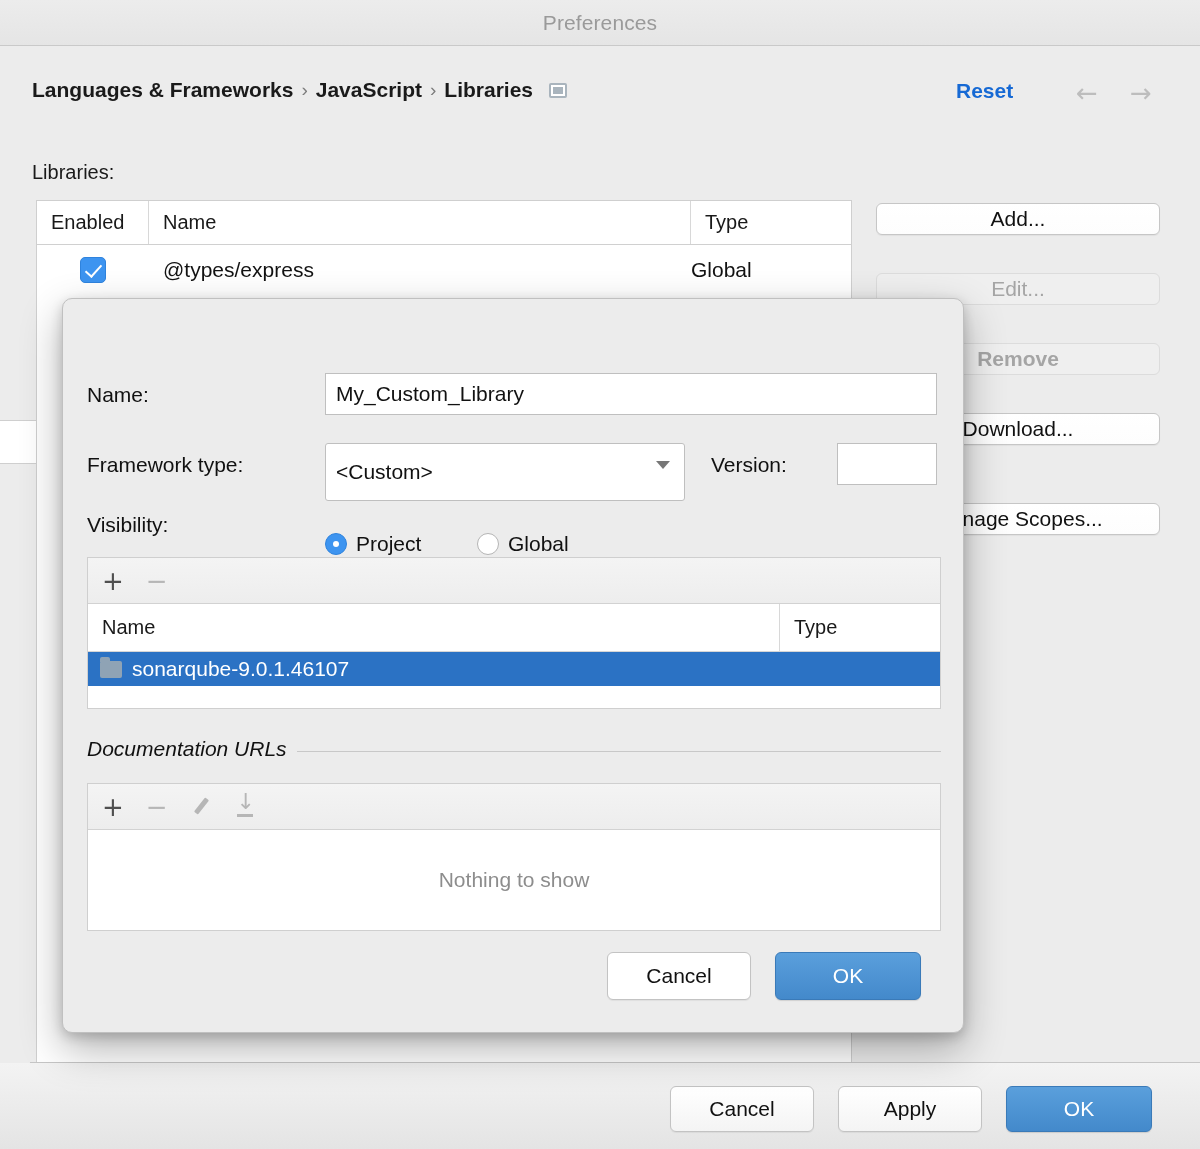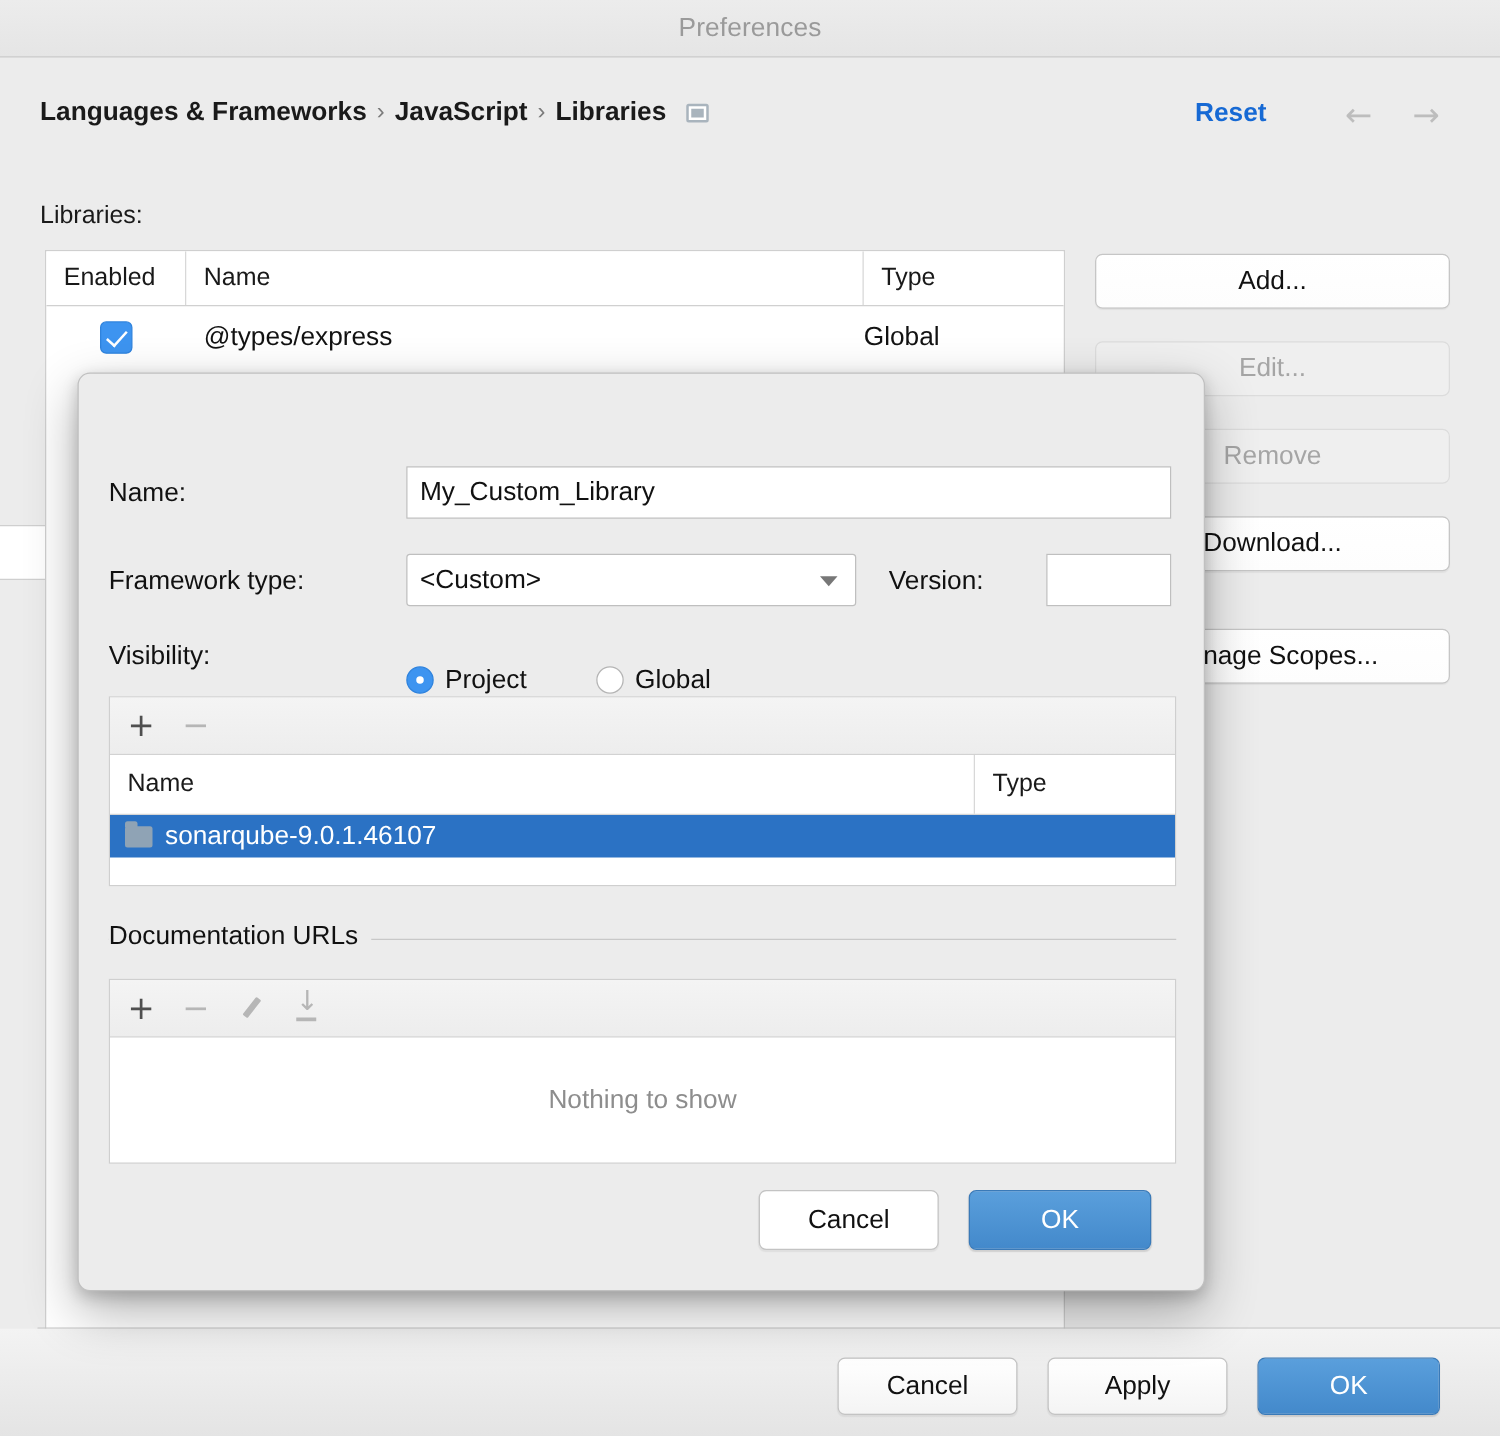--- a/index.html
+++ b/index.html
@@ -84,33 +84,33 @@
     position: relative; border: 1px solid #2f83dd;
   }
   .check::after {
     content: ""; position: absolute; left: 8px; top: 3px;
     width: 7px; height: 14px; border: solid #fff;
     border-width: 0 2.6px 2.6px 0; transform: rotate(42deg);
   }
 
   
   .side-btn {
-    position: absolute; left: 876px; width: 284px; height: 44px;
+    position: absolute; left: 876px; width: 284px; height: 32px;
     border-radius: 6px; border: 1px solid #c6c6c6;
     background: linear-gradient(#ffffff, #fdfdfd);
     font-size: 21px; color: #111; display: flex; align-items: center;
     justify-content: center; cursor: pointer;
     box-shadow: 0 1px 1px rgba(0,0,0,.05);
   }
   .side-btn.disabled {
     color: #a5a5a5; background: #efefef; border-color: #dcdcdc; box-shadow: none;
   }
   #btn-add       { top: 203px; }
   #btn-edit      { top: 273px; }
-  #btn-remove    { top: 343px; }
+  #btn-remove    { top: 343px; font-weight: bold; }
   #btn-download  { top: 413px; }
   #btn-scopes    { top: 503px; }
 
   
   #prefs-footer-sep {
     position: absolute; left: 30px; top: 1062px; width: 1170px; height: 1px;
     background: #c6c6c6;
   }
   #prefs-footer {
     position: absolute; left: 0; top: 1063px; width: 1200px; height: 86px;
@@ -173,21 +173,21 @@
   #lbl-version { left: 648px; top: 154px; }
 
   .txtfield {
     position: absolute; background: #fff; border: 1px solid #bfbfbf;
     font-size: 21px; color: #111; padding: 0 10px; display: flex; align-items: center;
   }
   #field-name { left: 262px; top: 74px; width: 612px; height: 42px; }
   #field-version { left: 774px; top: 144px; width: 100px; height: 42px; }
 
   #combo-fwtype {
-    position: absolute; left: 262px; top: 144px; width: 360px; height: 42px;
+    position: absolute; left: 262px; top: 144px; width: 360px; height: 58px;
     background: #fff; border: 1px solid #bfbfbf; border-radius: 3px;
     display: flex; align-items: center; padding: 0 10px;
     font-size: 21px; color: #111; cursor: pointer;
   }
   #combo-arrow {
     position: absolute; right: 14px; top: 17px;
     width: 0; height: 0; border-left: 7px solid transparent;
     border-right: 7px solid transparent; border-top: 8px solid #777;
   }
 
@@ -246,21 +246,21 @@
     position: relative; flex: 0 0 auto;
   }
   .folder-ico::before {
     content: ""; position: absolute; left: 0; top: -4px;
     width: 10px; height: 5px; background: #8fa3b5; border-radius: 2px 2px 0 0;
   }
 
   
   #doc-group-title {
     position: absolute; left: 24px; top: 438px; font-size: 21px; color: #111;
-    background: #ececec; padding-right: 10px; z-index: 2;
+    background: #ececec; padding-right: 10px; z-index: 2; font-style: italic;
   }
   #doc-group-line {
     position: absolute; left: 24px; top: 452px; width: 854px; height: 1px;
     background: #c8c8c8; z-index: 1;
   }
   #doc-box {
     position: absolute; left: 24px; top: 484px; width: 854px; height: 148px;
     border: 1px solid #cfcfcf; background: #fff; overflow: hidden;
   }
   #doc-toolbar {

